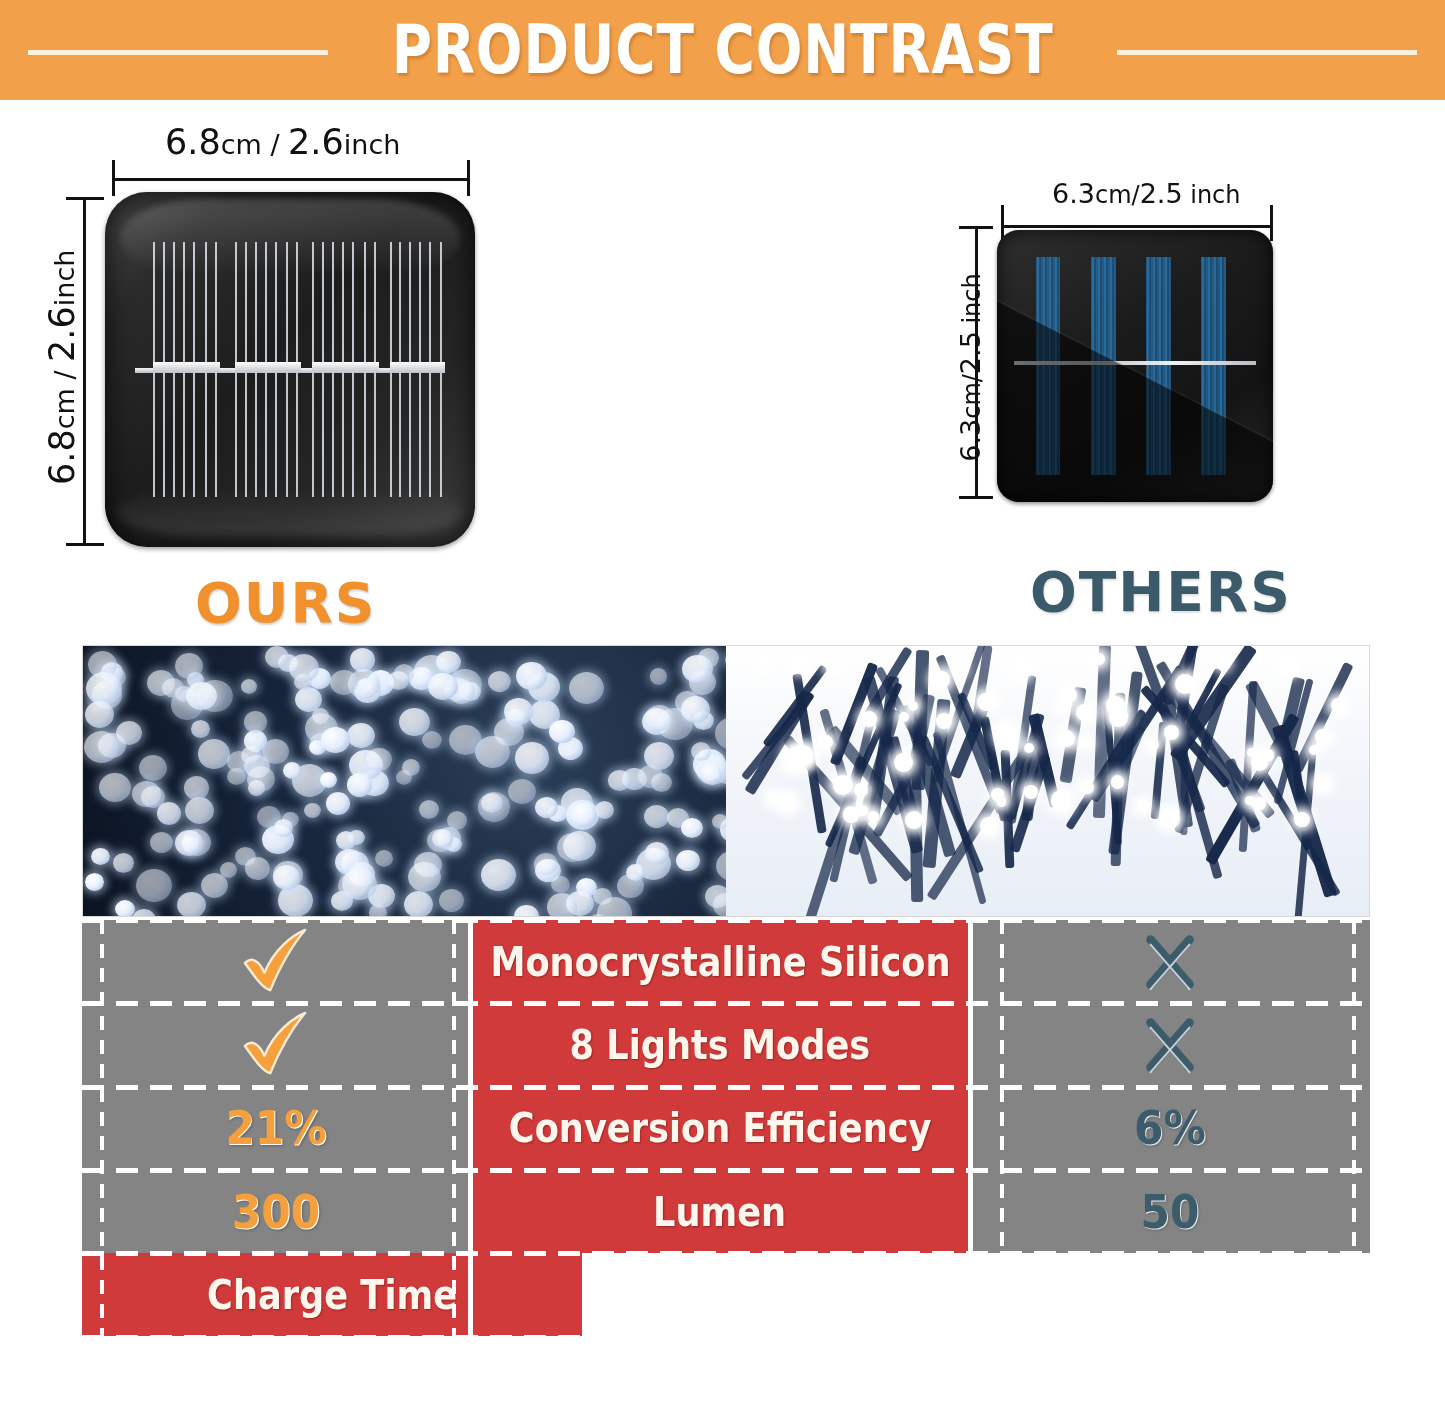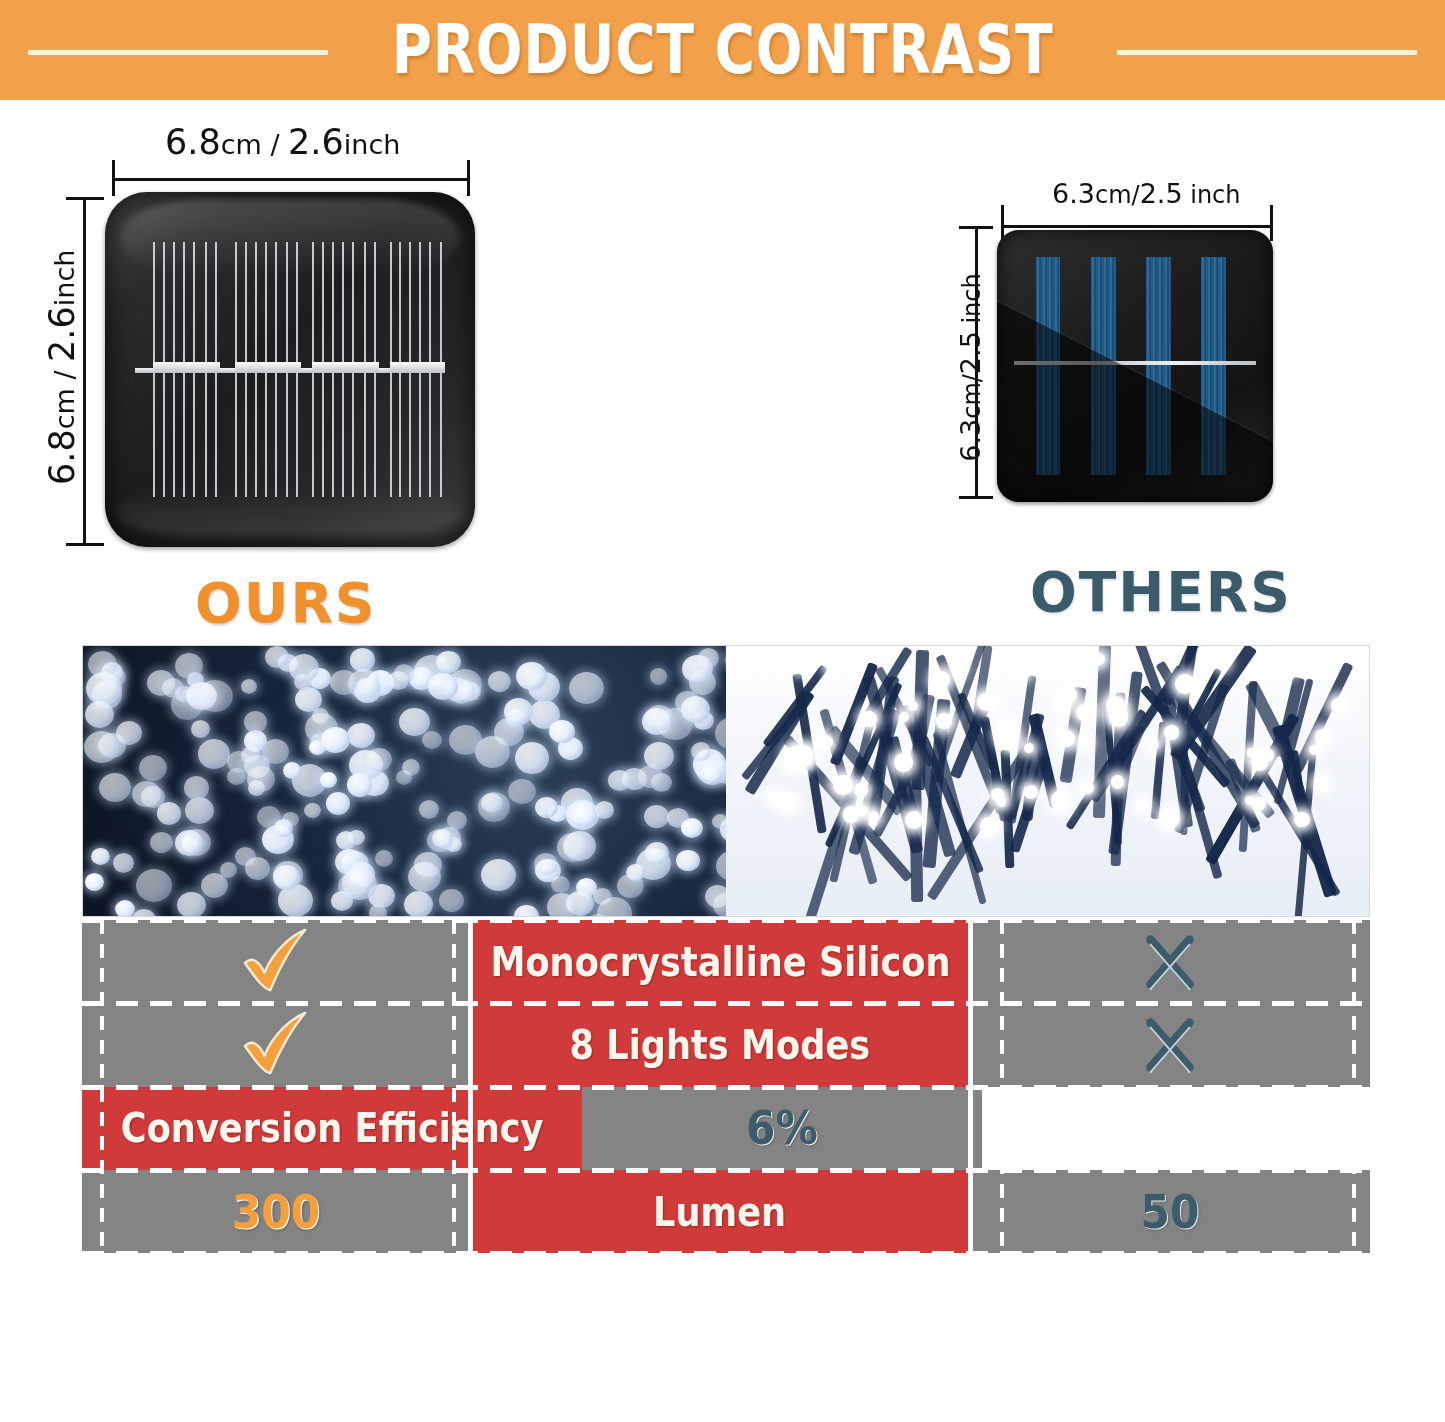--- a/index.html
+++ b/index.html
@@ -663,39 +663,45 @@
         <line x1="60" y1="12" x2="20" y2="58"></line>
           </g>
       <g stroke="#E9EEF0" stroke-width="2" stroke-linecap="round" opacity=".8">
         <line x1="20" y1="17" x2="60" y2="63"></line>
         <line x1="60" y1="17" x2="20" y2="63"></line>
           </g>
         </svg>
       </div>
     </div>
     <div class="trow">
+      <div class="cell left">
+        <span class="val ours">21%</span>
+      </div>
       <div class="cell mid">
         <span class="label">Conversion Efficiency</span>
       </div>
       <div class="cell right">
         <span class="val others">6%</span>
       </div>
     </div>
     <div class="trow">
       <div class="cell left">
         <span class="val ours">300</span>
       </div>
       <div class="cell mid">
         <span class="label">Lumen</span>
       </div>
       <div class="cell right">
         <span class="val others">50</span>
       </div>
     </div>
     <div class="trow">
+      <div class="cell mid">
+        <span class="label">Charge Time</span>
+      </div>
     </div>
     <div class="hdash" style="top: -2px;"></div>
     <div class="hdash" style="top: 81.3333px;"></div>
     <div class="hdash" style="top: 164.667px;"></div>
     <div class="hdash" style="top: 248px;"></div>
     <div class="hdash" style="top: 331.333px;"></div>
     <div class="hdash" style="top: 414.667px;"></div>
     <div class="hdash" style="top: 498px;"></div>
     <div class="vdash" style="left: 18px;"></div>
     <div class="vdash" style="left: 370px;"></div>

